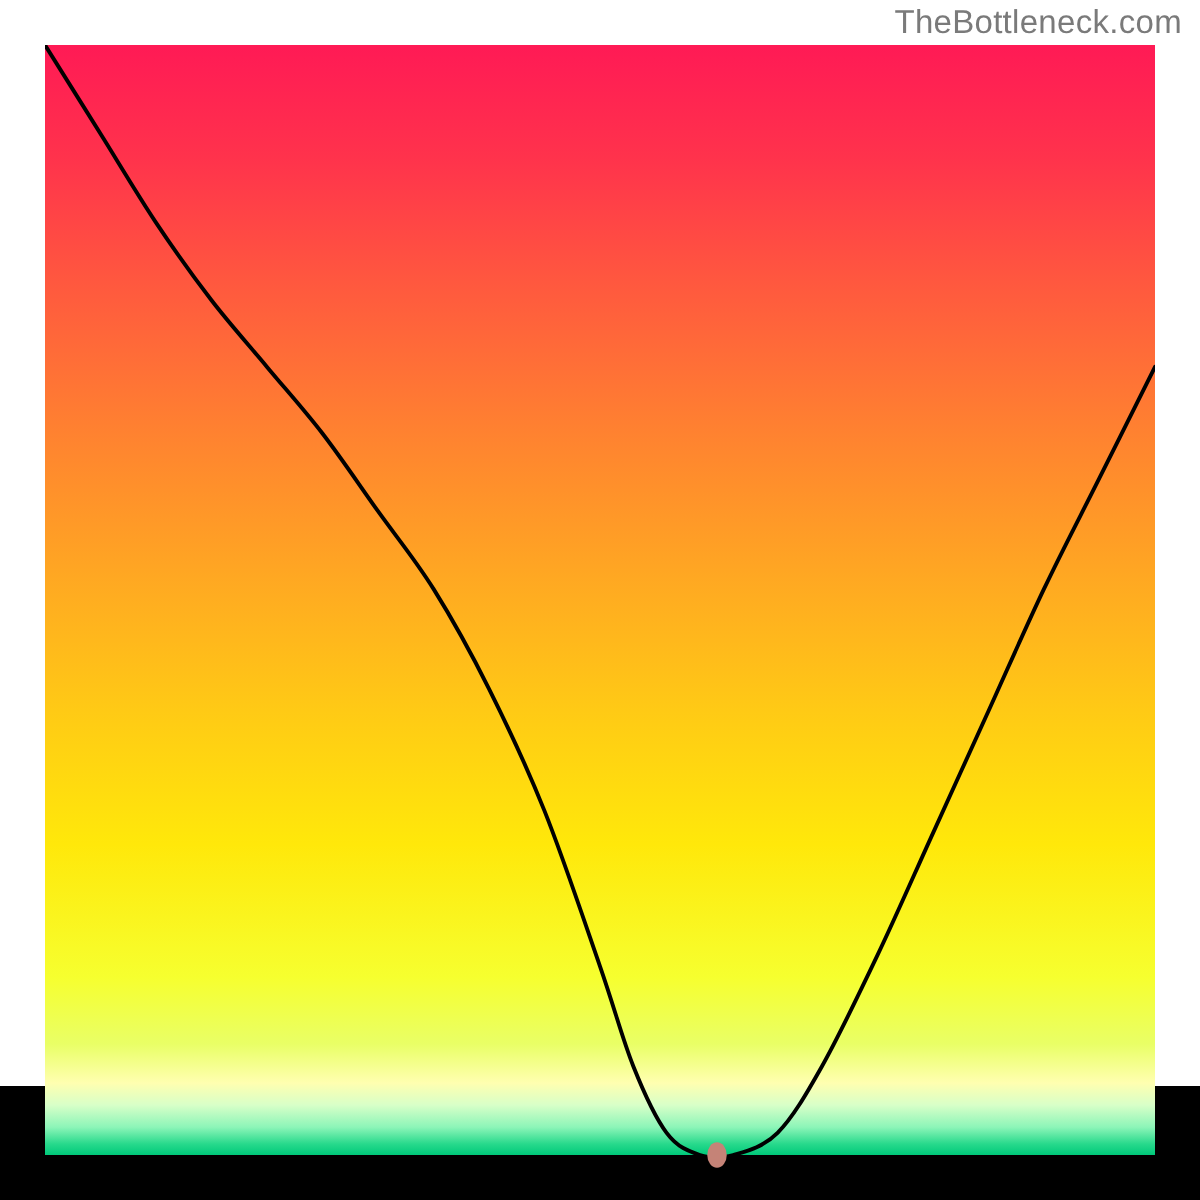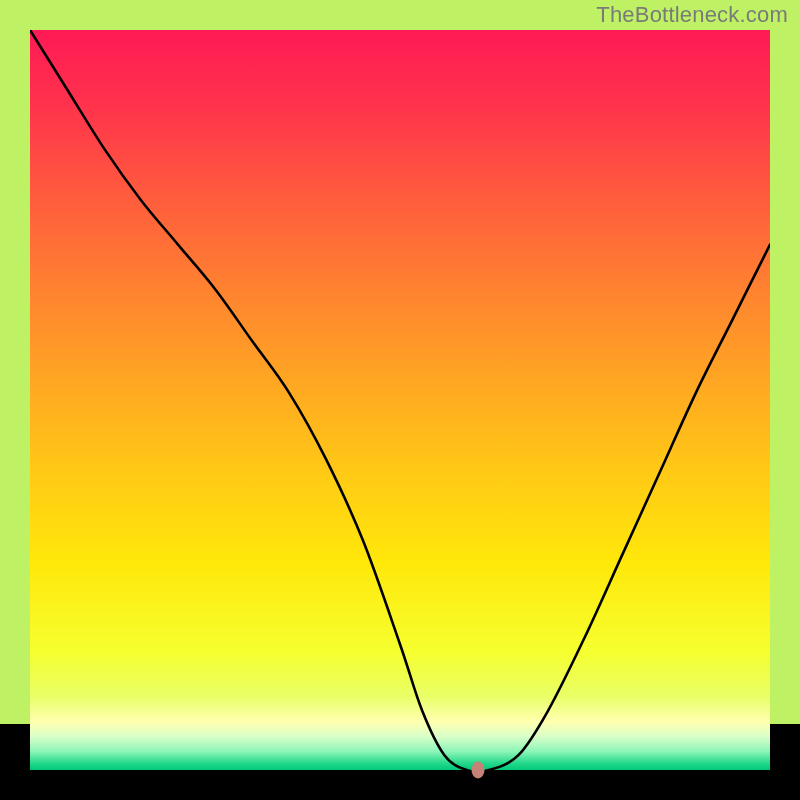--- a/index.html
+++ b/index.html
@@ -7,21 +7,21 @@
     padding: 0;
     width: 800px;
     height: 800px;
     background: #000000;
     overflow: hidden;
     font-family: Arial, Helvetica, sans-serif;
   }
   .outer {
     width: 800px;
     height: 724px;
-    background: #bef264;
+    background: #ffffff;
     position: relative;
     box-sizing: border-box;
   }
   .watermark {
     position: absolute;
     top: 2px;
     right: 12px;
     color: #7a7a7a;
     font-size: 22px;
     font-weight: 500;

